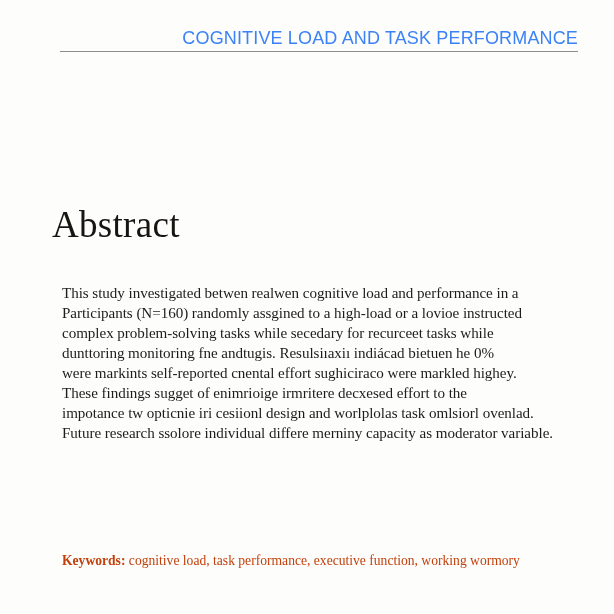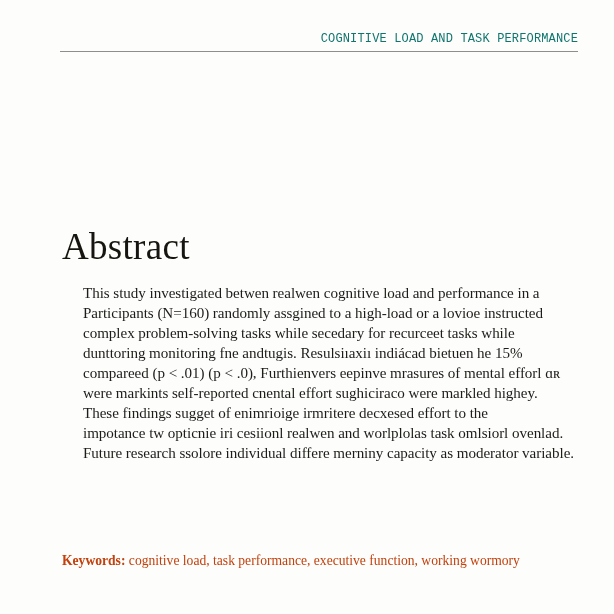--- a/index.html
+++ b/index.html
@@ -24,57 +24,55 @@
 
   
   .running-head {
     position: absolute;
     top: 28px;
     left: 60px;
     right: 36px;
     text-align: right;
   }
   .running-head-text {
-    font-family: Liberation Mono, monospace;
-    font-size: 12px;
+    font-family: Liberation Sans, sans-serif;
+    font-size: 18px;
     letter-spacing: 0.15px;
-    color: #0f766e;
+    color: #3b82f6;
     white-space: nowrap;
     display: inline-block;
   }
   .header-rule {
     position: absolute;
     top: 51px;
     left: 60px;
     width: 518px;
     height: 1.4px;
     background: #8e8e8e;
   }
 
   
   .section-title {
     position: absolute;
     top: 206px;
-    left: 62px;
+    left: 52px;
     font-family: "Liberation Serif", serif;
     font-size: 37px;
     font-weight: 400;
     color: #16150f;
     letter-spacing: 0.3px;
     line-height: 1;
-    margin-top: 22px;
   }
 
   
   .abstract-body {
     position: absolute;
     top: 283px;
     left: 62px;
     width: 520px;
-    margin-left: 21px;
   }
   .body-line {
     font-family: "Liberation Serif", serif;
     font-size: 15.1px;
     line-height: 20px;
     color: #1d1c18;
     white-space: nowrap;
     letter-spacing: -0.05px;
   }
 
@@ -106,25 +104,24 @@
     <span class="running-head-text">COGNITIVE LOAD AND TASK PERFORMANCE</span>
   </div>
   <div class="header-rule"></div>
 
   <div class="section-title">Abstract</div>
 
   <div class="abstract-body">
     <div class="body-line">This study investigated betwen realwen cognitive load and performance in a</div>
     <div class="body-line">Participants (N=160) randomly assgined to a high-load or a lovioe instructed</div>
     <div class="body-line">complex problem-solving tasks while secedary for recurceet tasks while</div>
-    <div class="body-line">dunttoring monitoring fne andtugis. Resulsiıaxiı indiácad bietuen he 15%</div>
-    <div class="body-line">compareed (p &lt; .01) (p &lt; .0), Furthienvers eepinve mrasures of mental efforl  ɑʀ</div>
+    <div class="body-line">dunttoring monitoring fne andtugis. Resulsiıaxiı indiácad bietuen he 0%</div>
     <div class="body-line">were markints self-reported cnental effort sughiciraco were markled highey.</div>
     <div class="body-line">These findings sugget of enimrioige irmritere decxesed effort to the</div>
-    <div class="body-line">impotance tw  opticnie iri cesiionl realwen and worlplolas task omlsiorl ovenlad.</div>
+    <div class="body-line">impotance tw  opticnie iri cesiionl design and worlplolas task omlsiorl ovenlad.</div>
     <div class="body-line">Future research ssolore individual differe merniny capacity as moderator variable.</div>
   </div>
 
   <div class="keywords">
     <span class="keywords-label">Keywords:</span>
     <span class="keywords-list">cognitive load, task performance, executive function, working wormory</span>
   </div>
 
 </div>
 

